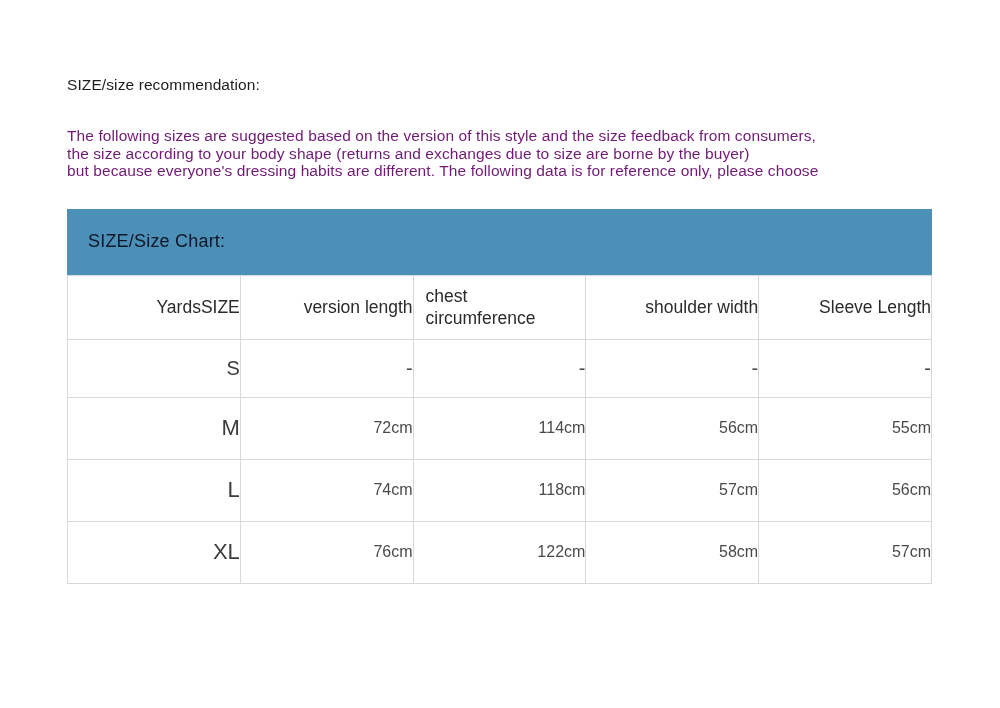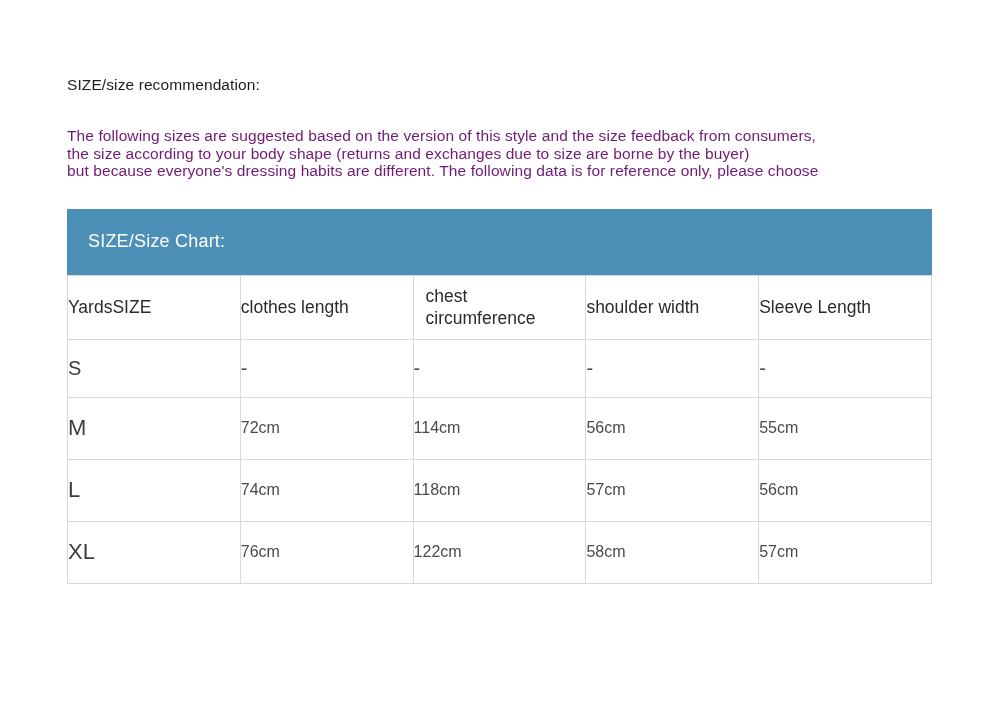--- a/index.html
+++ b/index.html
@@ -28,32 +28,32 @@
   }
   .title-bar {
     margin-top:29px;
     height:66px;
     background:#4d90b7;
     display:flex;
     align-items:center;
     padding-left:21px;
   }
   .title-bar .bar-label {
-    color:#ffffff;
+    color:#0f172a;
     font-size:18px;
     letter-spacing:0.2px;
   }
   table.size-table {
     width:100%;
     border-collapse:collapse;
     table-layout:fixed;
   }
   .size-table th, .size-table td {
     border:1px solid #d8d8d8;
-    text-align:left;
+    text-align:right;
     padding:0;
     font-weight:400;
   }
   .size-table thead th {
     height:64px;
     font-size:17.5px;
     color:#2b2b2b;
   }
   .size-table thead th.wrap {
     text-align:left;
@@ -92,21 +92,21 @@
   </div>
 
   <div class="title-bar" style="background: rgb(77, 144, 183);">
     <span class="bar-label">SIZE/Size Chart:</span>
   </div>
 
   <table class="size-table">
     <thead>
       <tr id="header-row">
           <th><span>YardsSIZE</span></th>
-          <th><span>clothes length</span></th>
+          <th><span>version length</span></th>
           <th class="wrap"><span>chest circumference</span></th>
           <th><span>shoulder width</span></th>
           <th><span>Sleeve Length</span></th>
         </tr>
     </thead>
     <tbody id="table-body">
         <tr>
           <td class="size-col">S</td>
           <td>-</td>
           <td>-</td>

